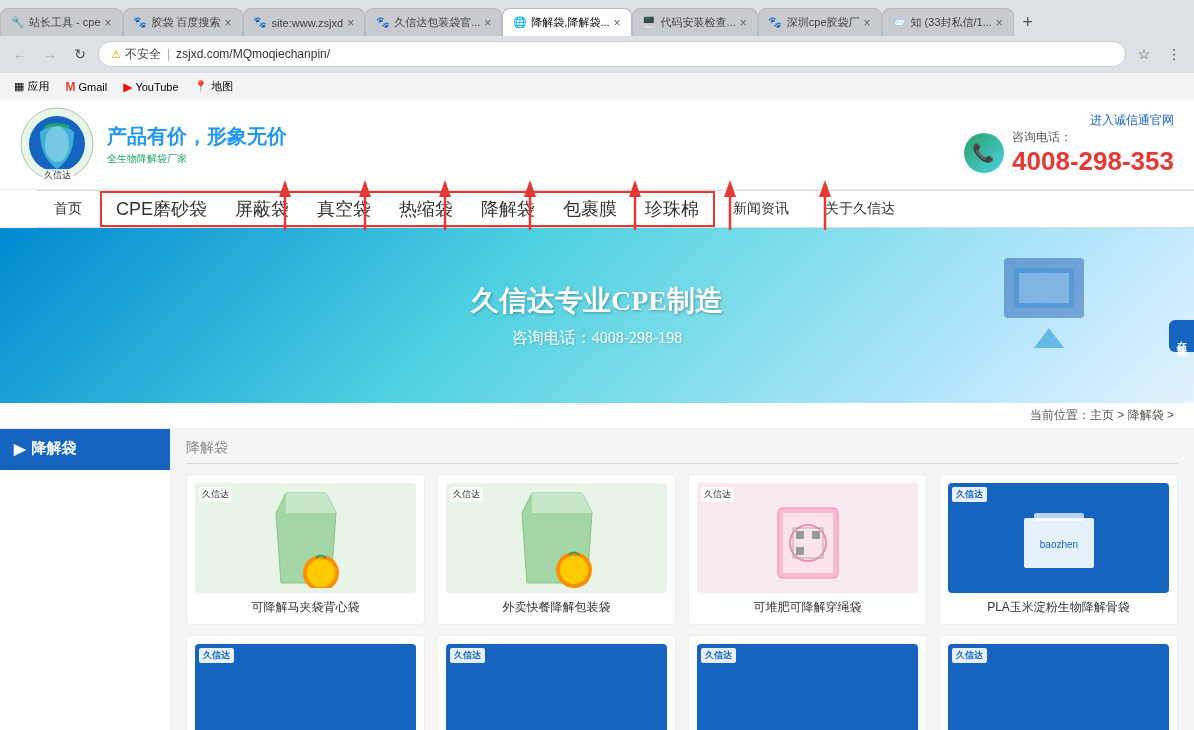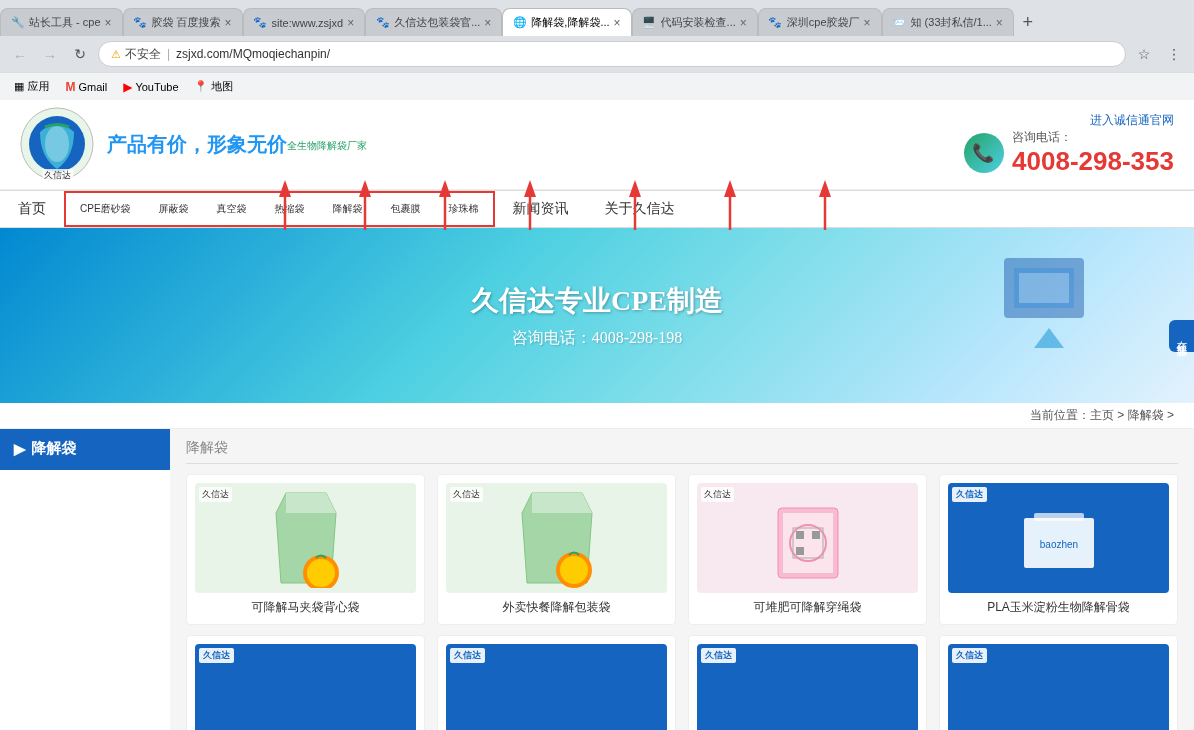--- a/index.html
+++ b/index.html
@@ -60,21 +60,21 @@
     
     .website { background: #fff; }
 
     
     .site-header {
       display: flex; align-items: center; padding: 10px 20px;
       background: #fff; border-bottom: 1px solid #eee;
       justify-content: space-between; height: 90px;
     }
     .logo-area { display: flex; align-items: center; gap: 12px; }
-    .logo-text-area { display: flex; flex-direction: row; align-items: center; }
+    .logo-text-area { display: flex; flex-direction: column; }
     .slogan-main { font-size: 20px; font-weight: bold; color: #2196F3; }
     .slogan-sub { font-size: 10px; color: #26a269; margin-top: 2px; }
 
     .header-right { display: flex; flex-direction: column; align-items: flex-end; }
     .top-link { font-size: 12px; color: #1565C0; text-decoration: none; }
     .phone-area { display: flex; align-items: center; gap: 8px; }
     .phone-icon-circle {
       width: 40px; height: 40px; border-radius: 50%;
       background: linear-gradient(135deg, #26a269, #4dd0e1);
       display: flex; align-items: center; justify-content: center; color: white; font-size: 18px;
@@ -88,21 +88,21 @@
       border: 1px solid #ddd; border-left: none; border-right: none;
       height: 38px;
     }
     .nav-item {
       padding: 0 18px; height: 100%; display: flex; align-items: center;
       font-size: 14px; color: #333; cursor: pointer; border: none; background: none;
       white-space: nowrap;
     }
     .nav-highlighted-item {
       padding: 0 14px; height: 100%; display: flex; align-items: center;
-      font-size: 10px; color: #333; cursor: pointer; white-space: nowrap;
+      font-size: 18px; color: #333; cursor: pointer; white-space: nowrap;
     }
 
     
     .banner {
       background: linear-gradient(135deg, #0288d1 0%, #4dd0e1 40%, #80deea 60%, #b3e5fc 80%, #e3f2fd 100%);
       height: 175px; display: flex; flex-direction: column;
       align-items: center; justify-content: center; position: relative; overflow: hidden; font-family: Liberation Serif, serif;
     }
     .banner-title { font-size: 28px; font-weight: bold; color: #fff; text-shadow: 1px 1px 3px rgba(0,0,0,0.3); }
     .banner-subtitle { font-size: 16px; color: #fff; margin-top: 8px; text-shadow: 1px 1px 2px rgba(0,0,0,0.2); }
@@ -258,21 +258,21 @@
       <div class="phone-area">
         <div class="phone-icon-circle">📞</div>
         <div>
           <div class="phone-label">咨询电话：</div>
           <div class="phone-number">4008-298-353</div>
         </div>
       </div>
     </div>
   </div>
 
-  <div style="position:relative;">
+  <div style="position:relative;padding-left:36px;">
     <div class="nav-bar">
       <div class="nav-item">首页</div>
 
       <div style="border: 2px solid #e53935; display:flex; align-items:stretch; height:100%;">
         <div class="nav-highlighted-item">CPE磨砂袋</div>
         <div class="nav-highlighted-item">屏蔽袋</div>
         <div class="nav-highlighted-item">真空袋</div>
         <div class="nav-highlighted-item">热缩袋</div>
         <div class="nav-highlighted-item">降解袋</div>
         <div class="nav-highlighted-item">包裹膜</div>

